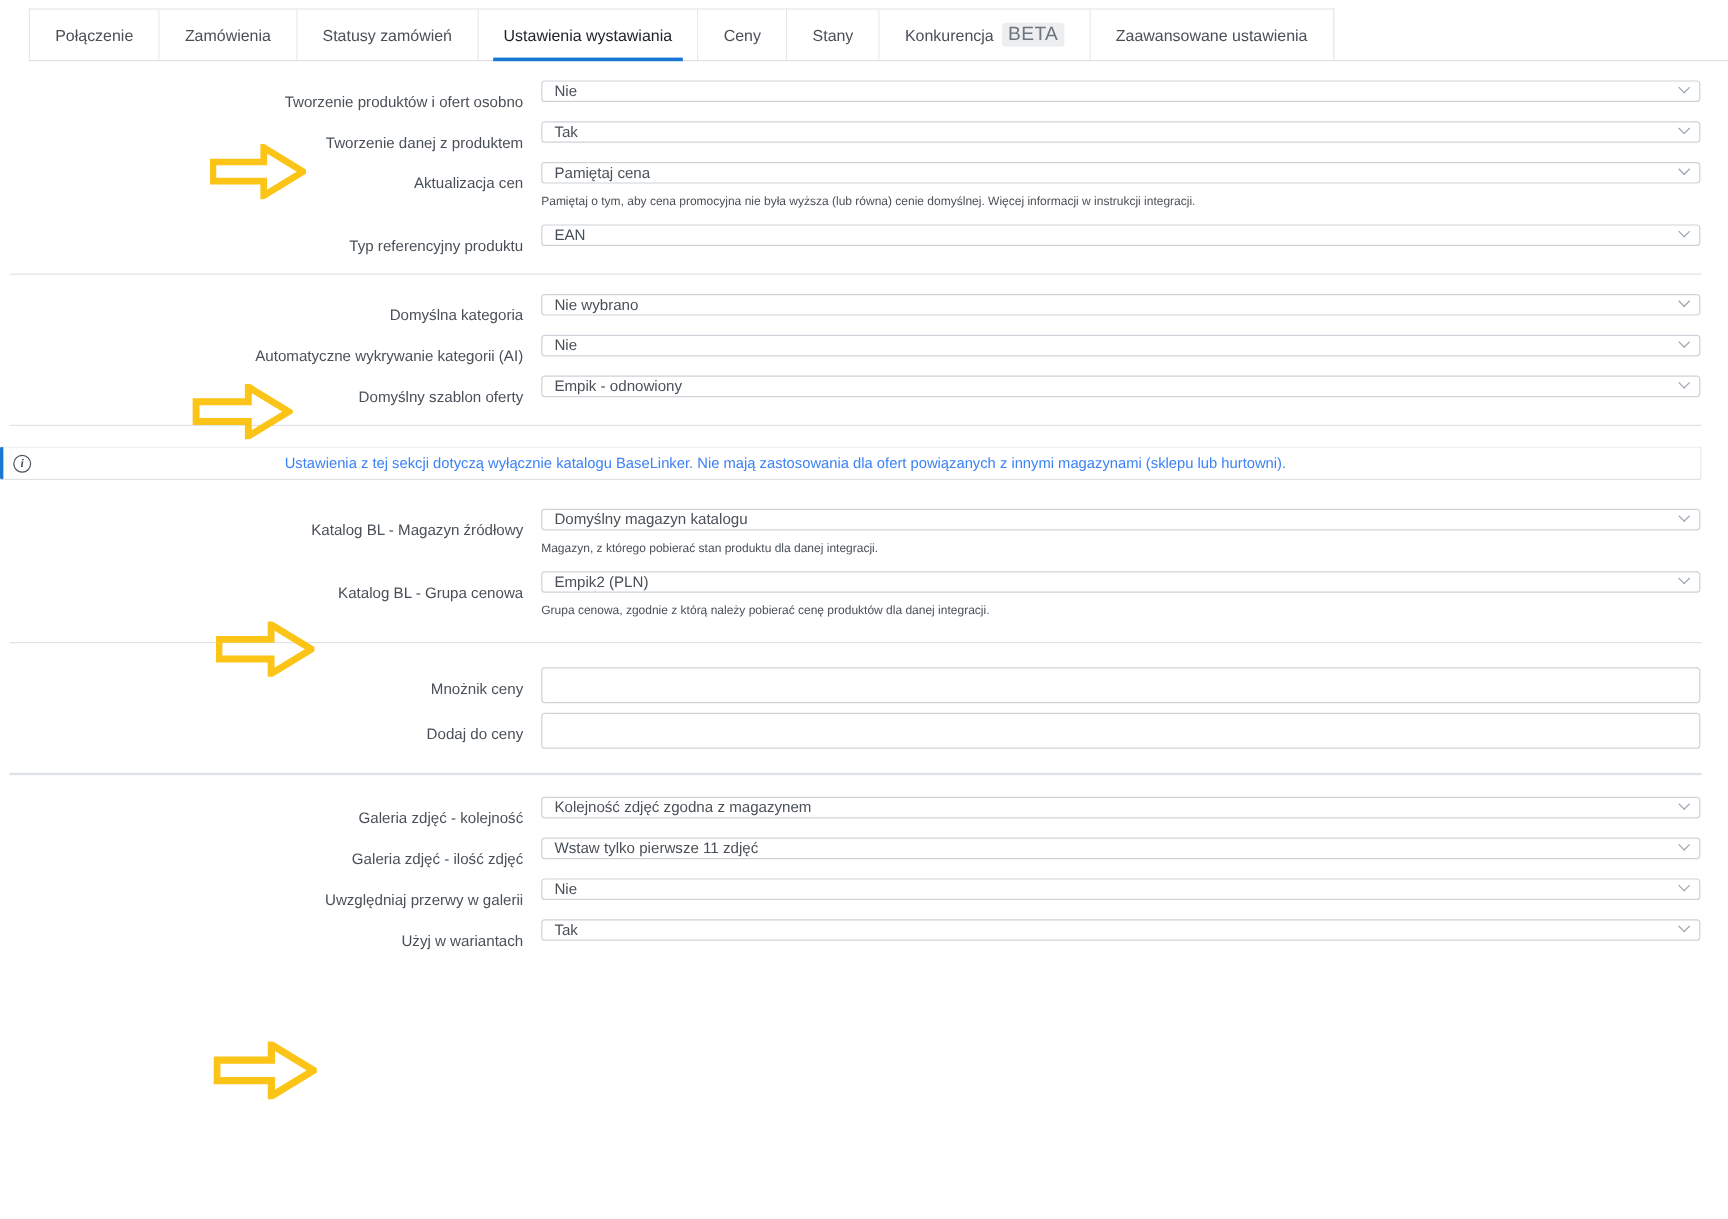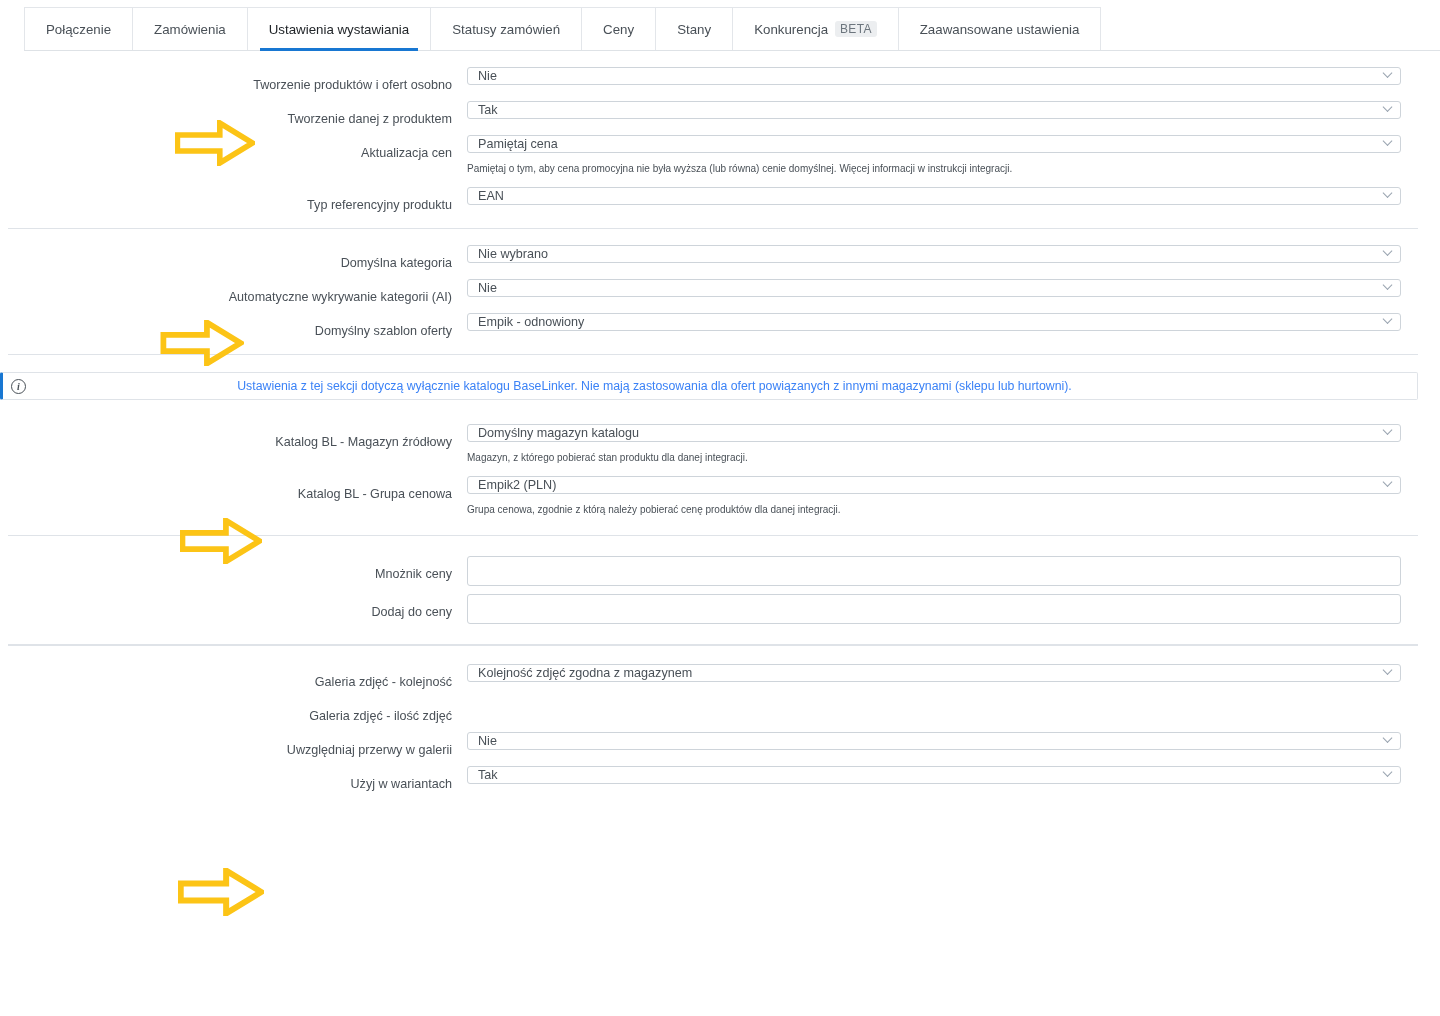--- a/index.html
+++ b/index.html
@@ -41,21 +41,21 @@
   .tab.active { color: #212529; }
   .tab.active::after {
     content: "";
     position: absolute;
     left: 12px; right: 12px; bottom: -1px;
     height: 3px;
     background: #1877d2;
   }
   .tab-spacer { flex: 1 1 auto; border-bottom: none; }
   .badge-beta {
-    font-size: 12px;
+    font-size: 16px;
     letter-spacing: .3px;
     color: #6c757d;
     background: #eceef0;
     border-radius: 3px;
     padding: 2px 5px 2px 5px;
     line-height: 1;
     font-weight: 400;
   }
 
   
@@ -67,21 +67,21 @@
   .divider {
     height: 1px;
     background: #dfe3e8;
     margin-left: 8px;
     margin-right: 22px;
   }
 
   .row {
     display: flex;
     align-items: flex-start;
-    padding: 4px 16px;
+    padding: 4px 0;
   }
   .row-label {
     width: 451px;
     min-width: 451px;
     text-align: right;
     padding-right: 15px;
     font-size: 12.6px;
     color: #495057;
     line-height: 16px;
     padding-top: 10px;
@@ -190,25 +190,25 @@
 </head>
 <body>
 
 <div class="tabbar">
   <div class="tab">
     <span>Połączenie</span>
   </div>
   <div class="tab">
     <span>Zamówienia</span>
   </div>
+  <div class="tab">
+    <span>Statusy zamówień</span>
+  </div>
   <div class="tab active">
     <span>Ustawienia wystawiania</span>
-  </div>
-  <div class="tab">
-    <span>Statusy zamówień</span>
   </div>
   <div class="tab">
     <span>Ceny</span>
   </div>
   <div class="tab">
     <span>Stany</span>
   </div>
   <div class="tab">
     <span>Konkurencja</span>
     <span class="badge-beta">BETA</span>
@@ -360,20 +360,26 @@
       <div class="row-field">
         <div class="select">
           <span>Kolejność zdjęć zgodna z magazynem</span>
           <span class="caret"></span>
         </div>
       </div>
     </div>
 
     <div class="row">
       <div class="row-label">Galeria zdjęć - ilość zdjęć</div>
+      <div class="row-field">
+        <div class="select">
+          <span>Wstaw tylko pierwsze 11 zdjęć</span>
+          <span class="caret"></span>
+        </div>
+      </div>
     </div>
 
     <div class="row">
       <div class="row-label">Uwzględniaj przerwy w galerii</div>
       <div class="row-field">
         <div class="select">
           <span>Nie</span>
           <span class="caret"></span>
         </div>
       </div>

